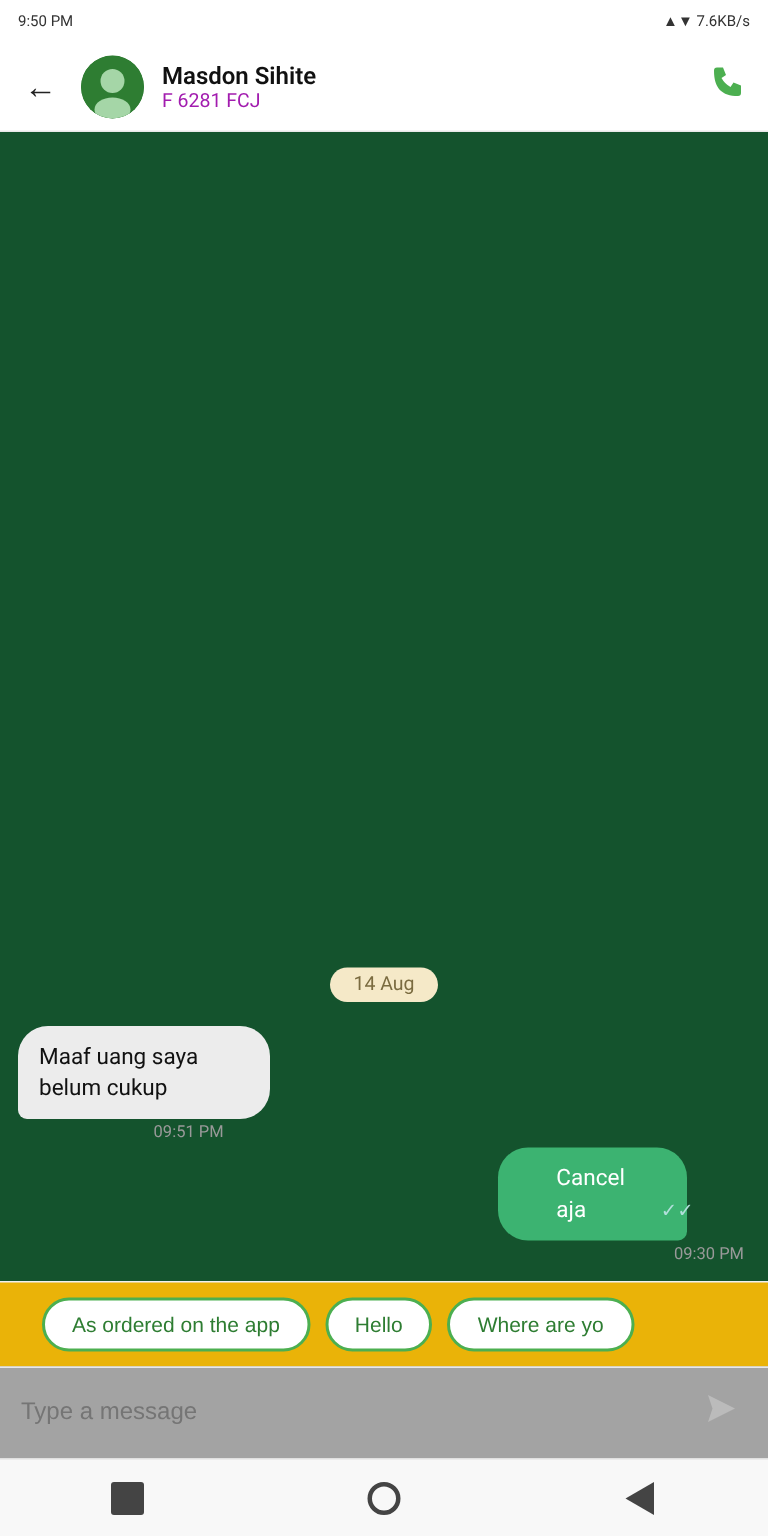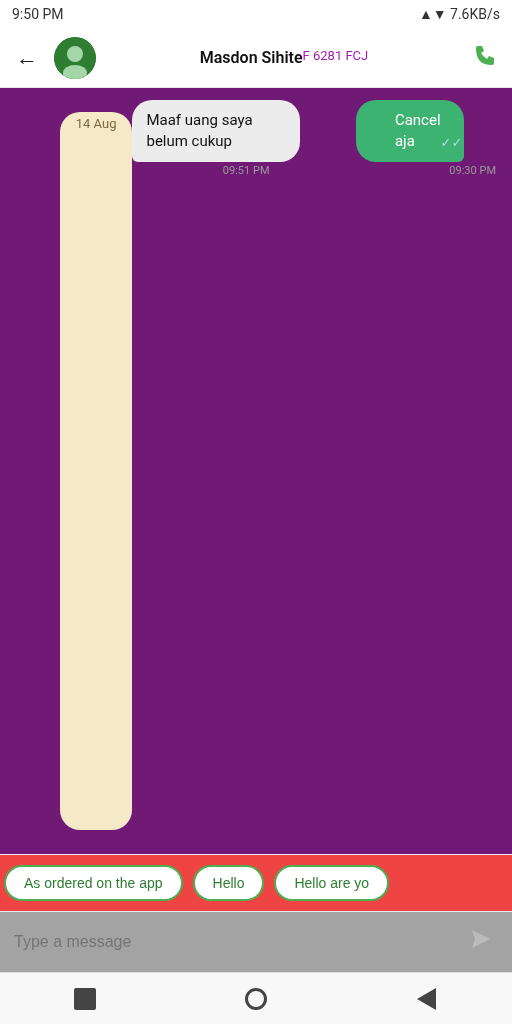--- a/index.html
+++ b/index.html
@@ -14,21 +14,21 @@
     }
 
     
     .status-bar {
       height: 28px;
       background: #fff;
       display: flex;
       align-items: center;
       justify-content: space-between;
       padding: 0 12px;
-      font-size: 14px;
+      font-size: 10px;
       color: #333;
     }
     .status-left { display: flex; align-items: center; gap: 4px; }
     .status-right { display: flex; align-items: center; gap: 4px; }
 
     
     .header {
       height: 60px;
       background: #fff;
       border-bottom: 1px solid #e8e8e8;
@@ -57,45 +57,46 @@
     .avatar-face {
       width: 100%;
       height: 100%;
       display: flex;
       align-items: center;
       justify-content: center;
     }
     .header-info {
       flex: 1;
       display: flex;
-      flex-direction: row;
-      justify-content: center;
+      flex-direction: column;
+      justify-content: space-between;
     }
     .header-name {
       font-size: 16px;
       font-weight: 600;
       color: #111;
     }
     .header-sub {
       font-size: 13px;
       color: #a21caf;
     }
     .header-call {
       font-size: 26px;
       color: #4caf50;
       cursor: pointer;
     }
 
     
     .chat-area {
       flex: 1;
       display: flex;
+      flex-direction: column;
       padding: 12px 12px 8px 12px;
       overflow-y: auto;
-      background: #701a75;
+      background: #14532d;
     }
     .spacer { flex: 1; }
 
     
     .date-badge {
       display: flex;
       justify-content: center;
       margin: 12px 0 16px 0;
     }
     .date-badge-inner {
@@ -126,21 +127,21 @@
       background: #ececec;
       color: #111;
       border-bottom-left-radius: 6px;
     }
     .bubble.outgoing {
       background: #3cb371;
       color: #fff;
       border-bottom-right-radius: 6px;
       display: flex;
       align-items: flex-start;
-      gap: 0;
+      gap: 24px;
       padding-left: 39px;
     }
     .bubble-text { flex: 1; }
     .bubble-ticks {
       font-size: 13px;
       color: #b2dfdb;
       align-self: flex-end;
       white-space: nowrap;
     }
 
@@ -150,23 +151,23 @@
       margin-top: 2px;
     }
     .timestamp.left { text-align: center; padding-left: 4px; }
     .timestamp.right { text-align: right; padding-right: 4px; }
 
     
     .quick-replies {
       display: flex;
       flex-direction: row;
       gap: 10px;
-      padding: 10px 4px;
+      padding: 10px 28px;
       overflow-x: auto;
-      background: #ef4444;
+      background: #eab308;
       border-top: 1px solid #f0f0f0;
       scrollbar-width: none;
     }
     .quick-replies::-webkit-scrollbar { display: none; }
     .quick-reply-btn {
       border: 2px solid #4caf50;
       border-radius: 24px;
       padding: 8px 18px;
       background: #fff;
       color: #2e7d32;
@@ -298,21 +299,21 @@
         <span class="bubble-ticks">✓✓</span>
       </div>
       <div class="timestamp right">09:30 PM</div>
     </div>
   </div>
 </div>
 
 <div class="quick-replies">
   <button class="quick-reply-btn">As ordered on the app</button>
   <button class="quick-reply-btn">Hello</button>
-  <button class="quick-reply-btn">Hello are yo</button>
+  <button class="quick-reply-btn">Where are yo</button>
 </div>
 
 <div class="message-input-bar">
   <input class="message-input" type="text" placeholder="Type a message" style="">
   <span class="send-btn">
     <svg width="26" height="26" viewBox="0 0 26 26" fill="none">
       <path d="M22 13L4 4l3 9-3 9 18-9z" fill="#bbb"></path>
     </svg>
   </span>
 </div>

